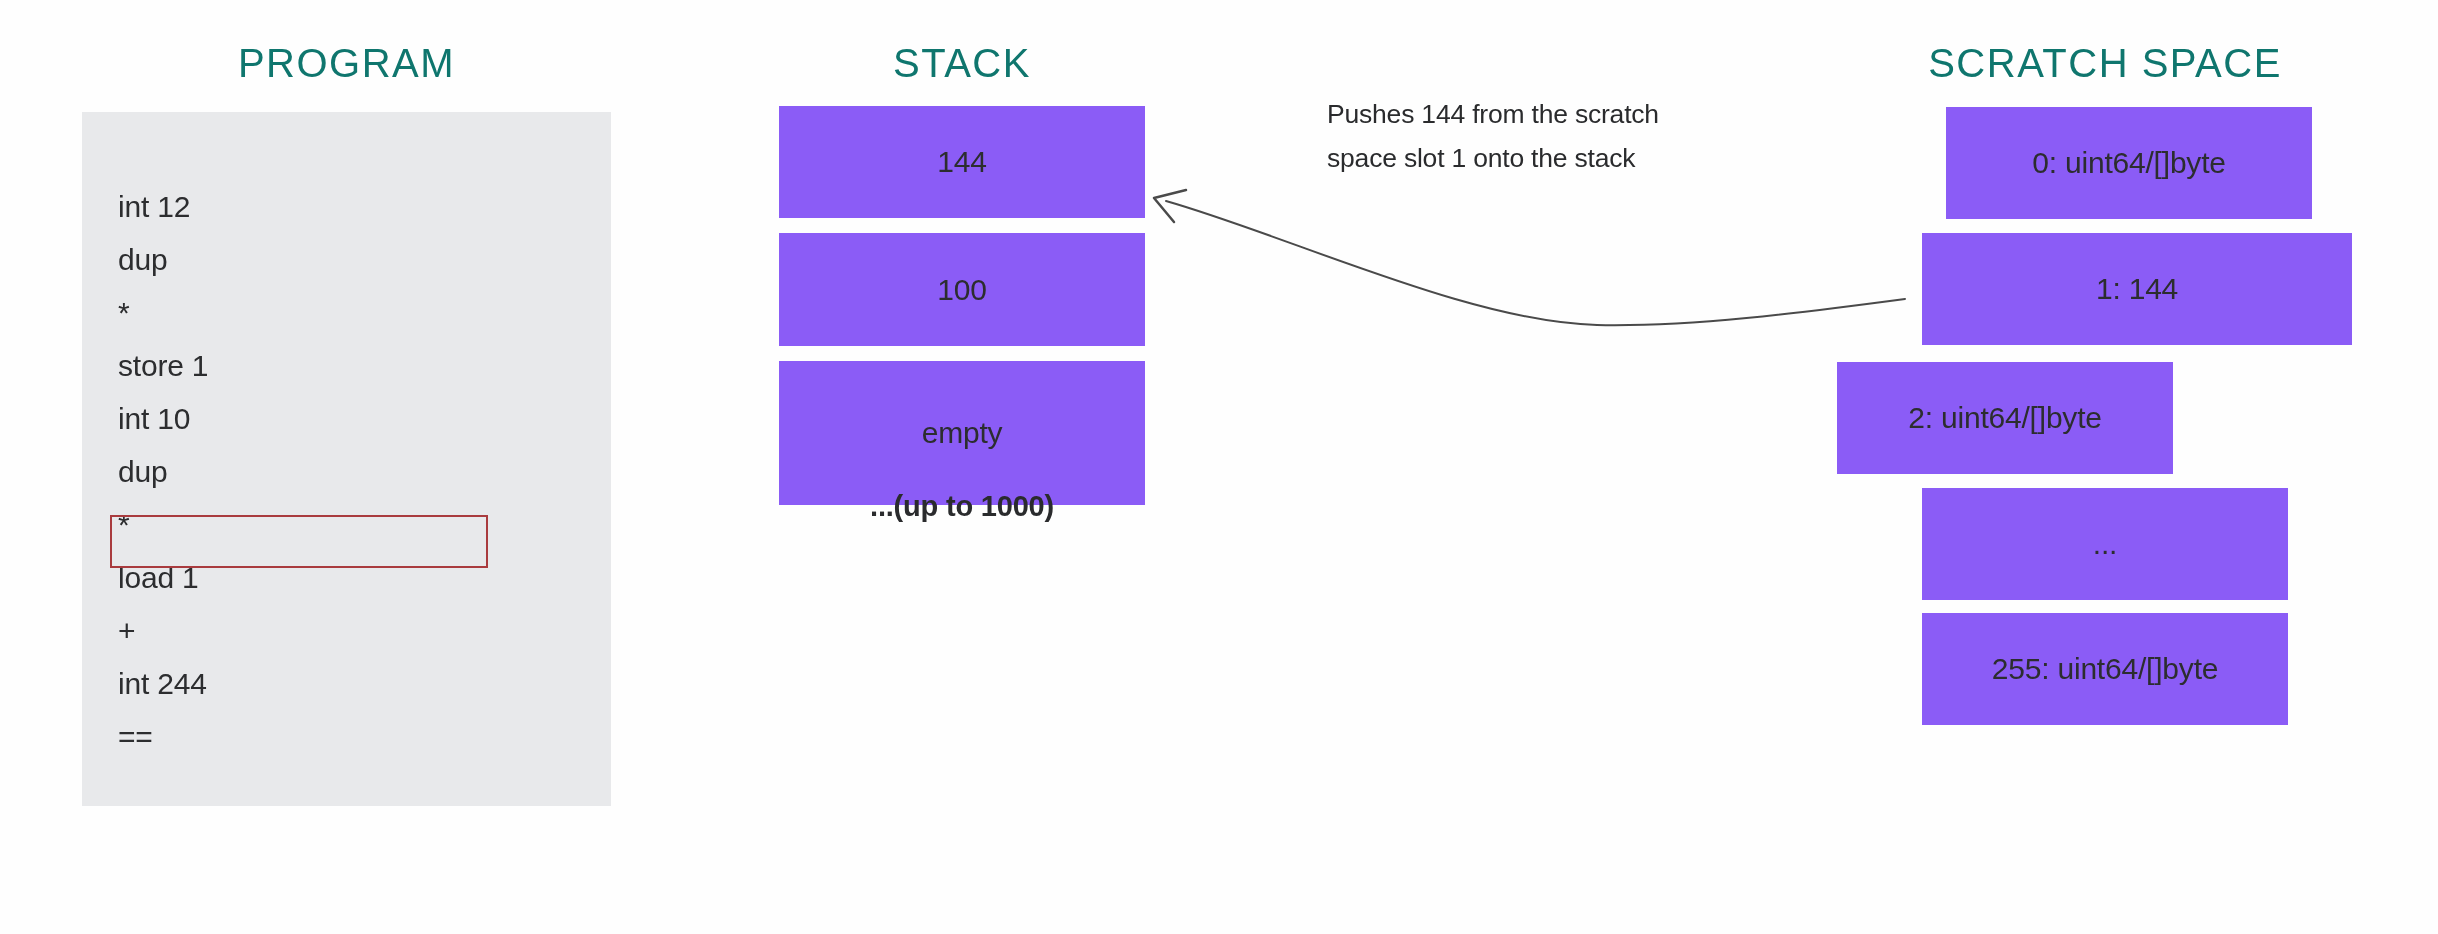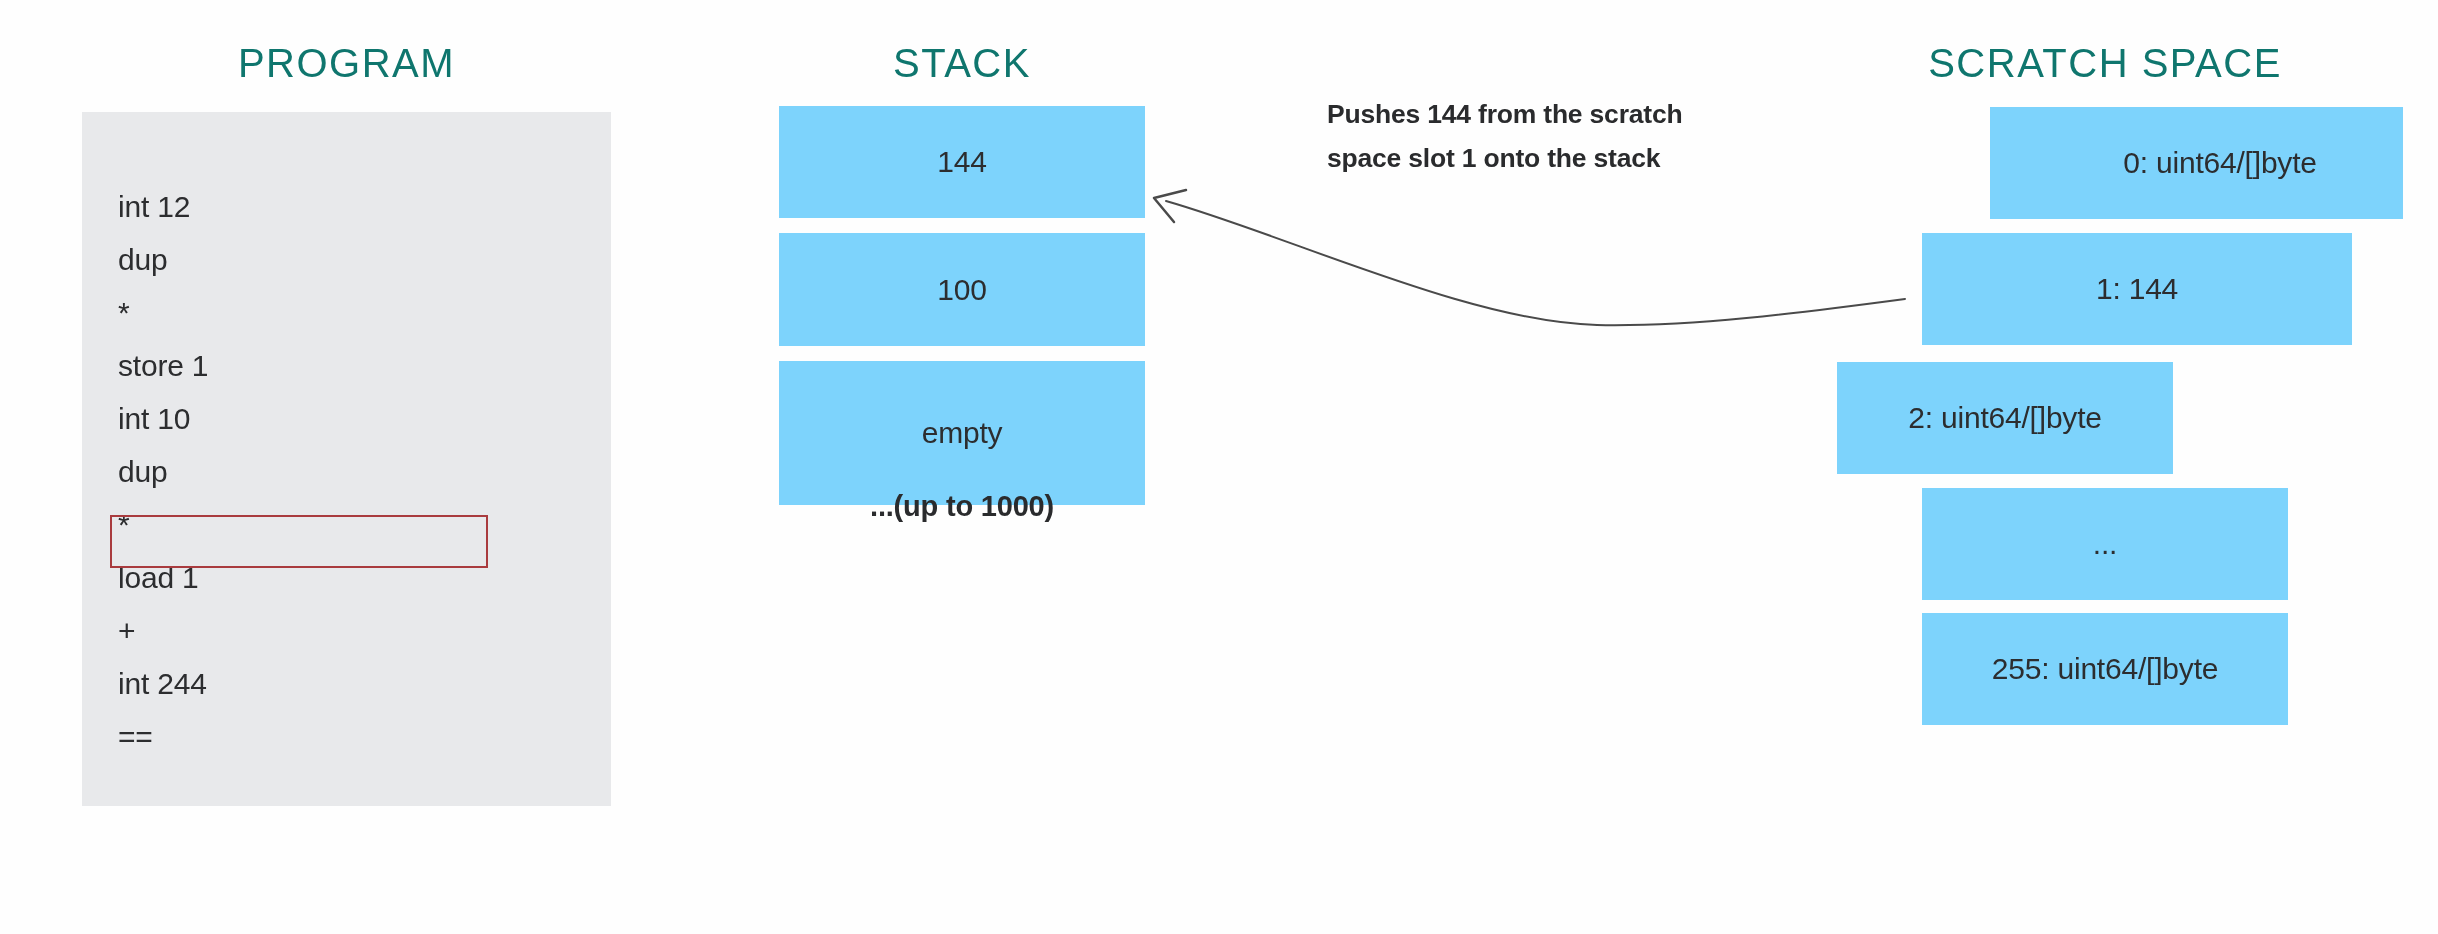--- a/index.html
+++ b/index.html
@@ -15,21 +15,21 @@
     position:absolute;
     font-size:40px;
     letter-spacing:1.5px;
     color:#0f766e;
     text-align:center;
     line-height:50px;
     white-space:nowrap;
   }
   .gbox{
     position:absolute;
-    background:#7dd3fc;
+    background:#8b5cf6;
     display:flex;
     align-items:center;
     justify-content:center;
     font-size:30px;
     letter-spacing:-0.2px;
     color:#2c2d2f;
     white-space:nowrap;
   }
   .program-box{
     position:absolute;
@@ -49,21 +49,21 @@
     position:absolute;
     left:110px;top:515px;width:378px;height:53px;
     box-sizing:border-box;
     border:2.5px solid #a93b3e;
     background:transparent;
   }
   .annotation{
     position:absolute;
     left:1327px;top:92px;width:360px;
     font-size:26.5px;
-    font-weight:700;
+    font-weight:400;
     line-height:44px;
     letter-spacing:-0.2px;
     color:#2a2b2d;
     white-space:nowrap;
   }
   .stack-note{
     position:absolute;
     left:779px;top:490px;width:366px;
     text-align:center;
     font-size:29px;
@@ -113,19 +113,19 @@
     <div>space slot 1 onto the stack</div>
   </div>
 
   <svg class="arrow-svg" viewBox="0 0 2438 934">
     <path d="M1905,299 C1800,313 1690,327 1597,325 C1470,322 1292,237 1166,201" fill="none" stroke="#4a4a4a" stroke-width="2" stroke-linecap="round"></path>
     <path d="M1186,190 L1154,198 L1174,222" fill="none" stroke="#4a4a4a" stroke-width="2.5" stroke-linecap="round" stroke-linejoin="round"></path>
   </svg>
 
   <div class="col-title" style="left:1922px;top:38px;width:366px;">SCRATCH SPACE</div>
 
-  <div class="gbox" style="left:1990px;top:107px;width:366px;height:112px;padding-left:47px;">0: uint64/[]byte</div>
+  <div class="gbox" style="left:1946px;top:107px;width:366px;height:112px;">0: uint64/[]byte</div>
   <div class="gbox" style="left:1922px;top:233px;width:430px;height:112px;">1: 144</div>
   <div class="gbox" style="left:1837px;top:362px;width:336px;height:112px;">2: uint64/[]byte</div>
   <div class="gbox" style="left:1922px;top:488px;width:366px;height:112px;">...</div>
   <div class="gbox" style="left:1922px;top:613px;width:366px;height:112px;">255: uint64/[]byte</div>
 
 </div>
 
 </body></html>

